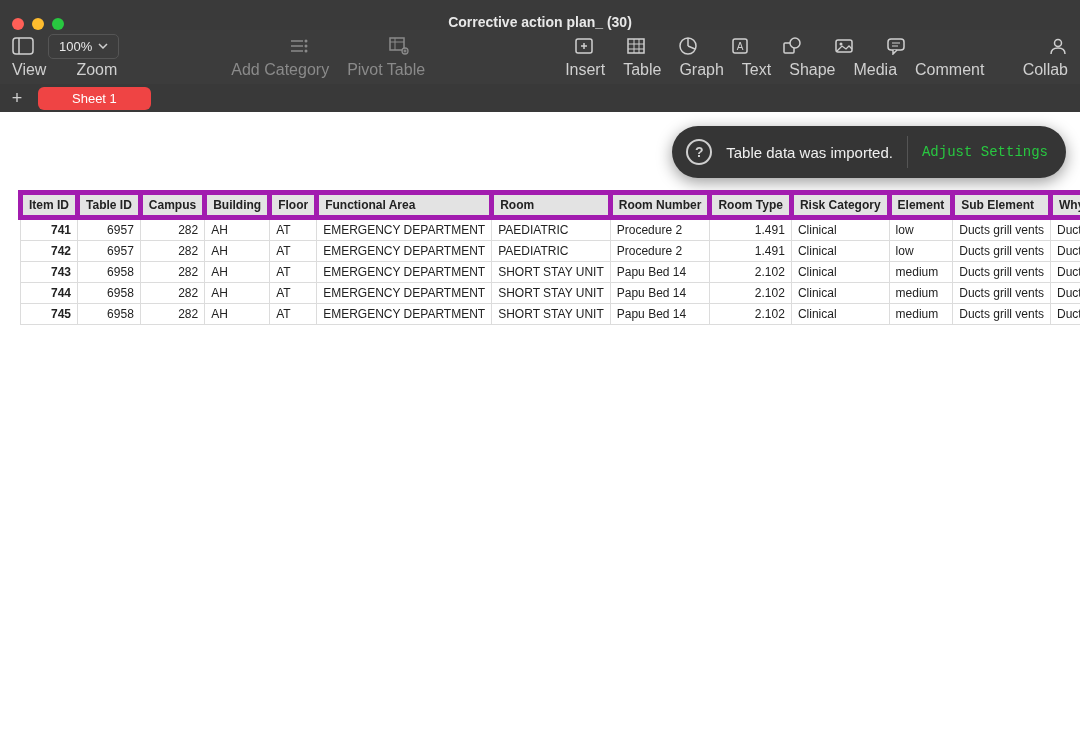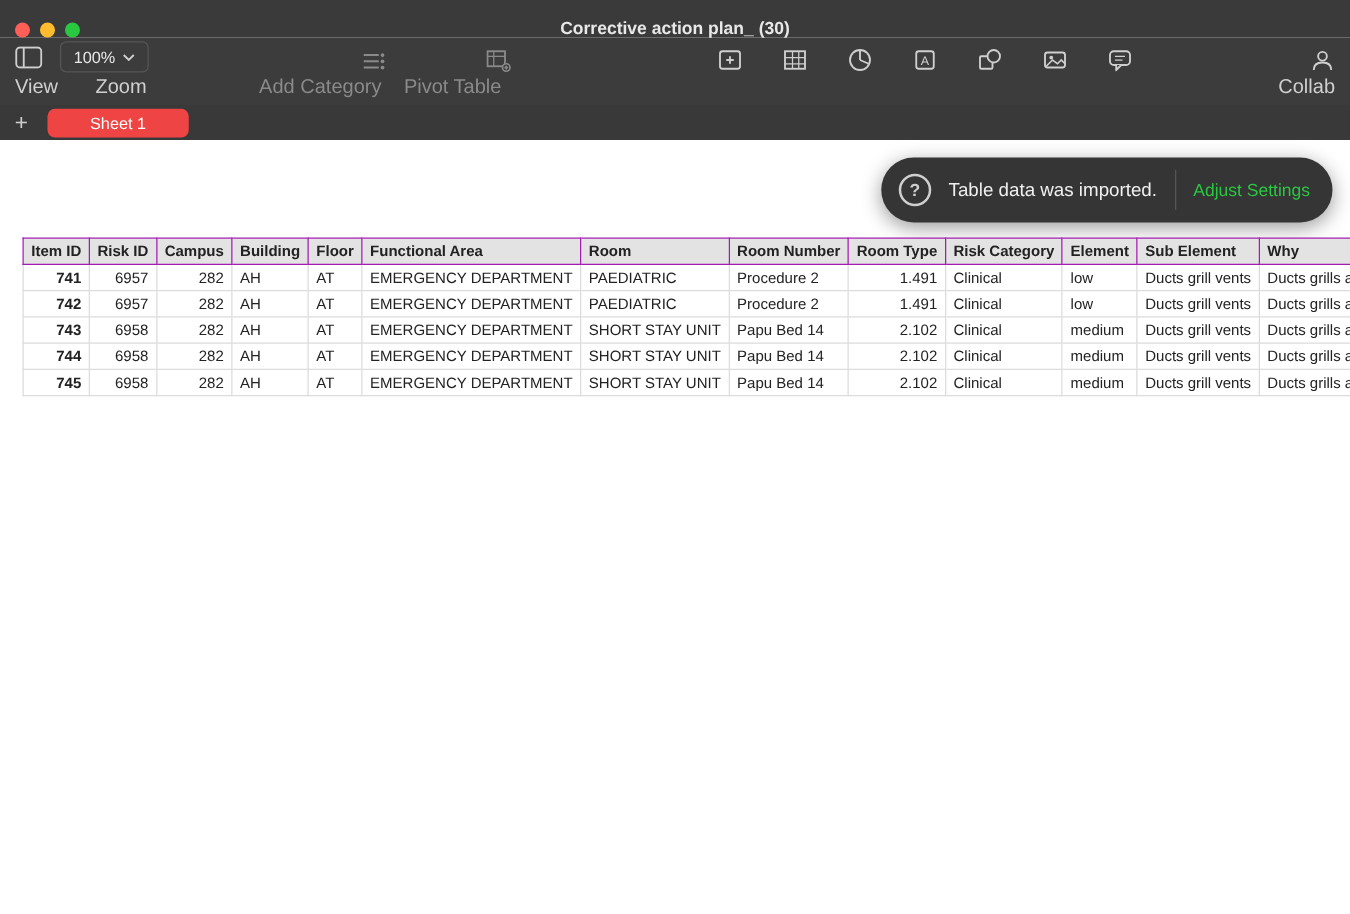--- a/index.html
+++ b/index.html
@@ -57,21 +57,21 @@
       padding-top: 4px;
     }
     .toolbar-row {
       display: flex;
       align-items: center;
       padding: 0 12px 2px 12px;
       height: 26px;
     }
     .toolbar-icons-row {
       display: flex;
-      align-items: flex-end;
+      align-items: center;
       padding: 0 12px;
       height: 24px;
     }
     .tlabel {
       color: #d0d0d0;
       font-size: 16px;
     }
     .disabled { color: #8a8a8a; }
     svg { display: block; }
     
@@ -127,32 +127,32 @@
       border-radius: 50%;
       display: flex;
       align-items: center;
       justify-content: center;
       font-weight: bold;
       color: #cfcfcf;
       font-size: 14px;
     }
     .toast-msg { font-size: 15px; color: #f0f0f0; }
     .toast-divider { width: 1px; height: 32px; background: #555; }
-    .toast-action { color: #28c840; font-size: 14px; cursor: pointer; }
+    .toast-action { color: #28c840; font-size: 14px; cursor: pointer; font-family: Liberation Mono, monospace; }
     
     .data-table {
       position: absolute;
       top: 78px;
       left: 18px;
       border-collapse: collapse;
       font-size: 12px;
     }
     .data-table th {
       background: #e3e3e3;
-      border: 1px solid #a21caf;
+      border: 5px solid #a21caf;
       padding: 3px 6px;
       text-align: left;
       font-weight: 700;
       color: #222;
       white-space: nowrap;
     }
     .data-table td {
       border: 1px solid #dcdcdc;
       padding: 3px 6px;
       color: #222;
@@ -270,23 +270,32 @@
             <path d="M3 18 Q3 12 10 12 Q17 12 17 18" stroke="#cfcfcf" stroke-width="1.5" fill="none"></path>
           </svg>
       </div>
     </div>
   </div>
   <div class="toolbar-row">
     <div style="display:flex;gap:30px;">
       <span class="tlabel">View</span>
       <span class="tlabel">Zoom</span>
     </div>
-    <div style="display:flex;gap:18px;margin-left:90px;">
+    <div style="display:flex;gap:18px;margin-left:114px;">
       <span class="tlabel disabled">Add Category</span>
       <span class="tlabel disabled">Pivot Table</span>
+    </div>
+    <div style="display:flex;gap:18px;margin-left:140px;">
+      <span class="tlabel">Insert</span>
+      <span class="tlabel">Table</span>
+      <span class="tlabel">Graph</span>
+      <span class="tlabel">Text</span>
+      <span class="tlabel">Shape</span>
+      <span class="tlabel">Media</span>
+      <span class="tlabel">Comment</span>
     </div>
     <div style="margin-left:auto;">
       <span class="tlabel">Collab</span>
     </div>
   </div>
 </div>
 
 <div class="sheetbar">
   <div class="add-sheet">+</div>
   <div class="sheet-tab">Sheet 1</div>
@@ -298,21 +307,21 @@
     <div class="toast-icon">?</div>
     <span class="toast-msg">Table data was imported.</span>
     <div class="toast-divider"></div>
     <span class="toast-action">Adjust Settings</span>
   </div>
 
   <table class="data-table">
     <thead>
       <tr>
         <th>Item ID</th>
-        <th>Risk ID</th>
+        <th>Table ID</th>
         <th>Campus</th>
         <th>Building</th>
         <th>Floor</th>
         <th style="min-width:150px;margin-top:16px;">Functional Area</th>
         <th style="min-width:98px;">Room</th>
         <th>Room Number</th>
         <th>Room Type</th>
         <th>Risk Category</th>
         <th>Element</th>
         <th>Sub Element</th>

